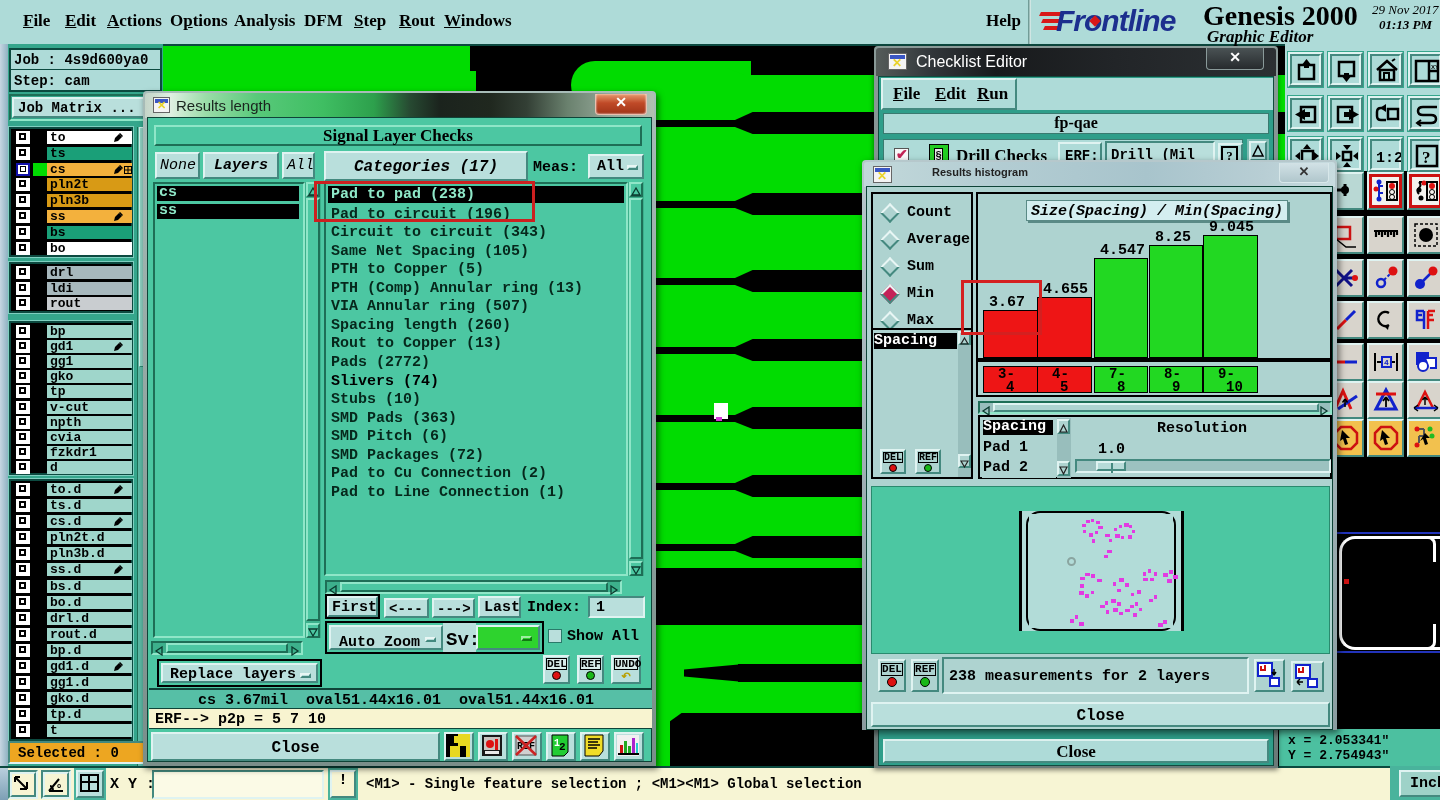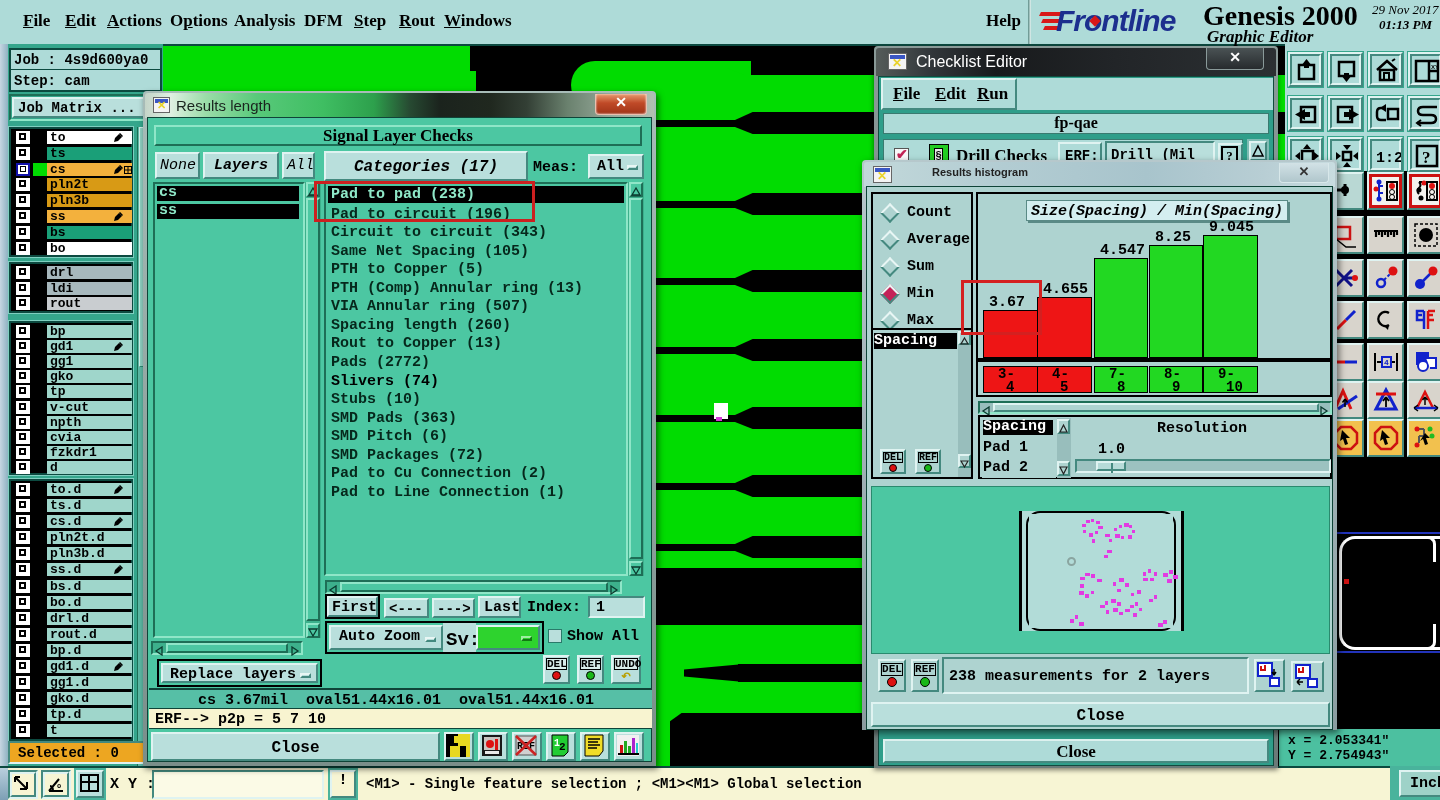--- a/index.html
+++ b/index.html
@@ -758,21 +758,21 @@
   <div class="ab" style="left:177px;top:476px;width:55px;height:25px;border:2px solid #000;background:#b9dfdc;">
         <div class="rz" style="width:51px;height:21px;font-size:15px;padding:1px 0 0 3px;">First</div>
       </div>
   <div class="ab rz btn" style="left:236px;top:480px;width:45px;height:20px;font-size:14px;padding:1px 0 0 3px;">&lt;---</div>
   <div class="ab rz btn" style="left:284px;top:480px;width:43px;height:20px;font-size:14px;padding:1px 0 0 3px;">---&gt;</div>
   <div class="ab rz btn" style="left:330px;top:478px;width:43px;height:22px;font-size:15px;padding:1px 0 0 4px;">Last</div>
   <span class="ab" style="left:379px;top:481px;font-size:15px;">Index:</span>
   <div class="ab sk" style="left:440px;top:478px;width:57px;height:22px;background:#b9dfdc;font-size:15px;padding:1px 0 0 6px;">1</div>
 
   <div class="ab" style="left:177px;top:503px;width:219px;height:33px;background:#4cc7a2;border:2px solid #000;">
-   <div class="ab rz btn" style="left:2px;top:2px;width:114px;height:25px;font-size:15px;padding:1px 0 0 8px;">Auto Zoom<span style="position:absolute;right:5px;top:10px;width:11px;height:5px;background:#b9dfdc;border-top:2px solid #e8f6f4;border-left:2px solid #e8f6f4;border-bottom:2px solid #44897f;border-right:2px solid #44897f;"></span></div>
+   <div class="ab rz btn" style="left:2px;top:2px;width:114px;height:25px;font-size:15px;padding:7px 0 0 8px;">Auto Zoom<span style="position:absolute;right:5px;top:10px;width:11px;height:5px;background:#b9dfdc;border-top:2px solid #e8f6f4;border-left:2px solid #e8f6f4;border-bottom:2px solid #44897f;border-right:2px solid #44897f;"></span></div>
    <div class="ab" style="left:116px;top:0px;width:33px;height:29px;background:#b9dfdc;"></div>
    <span class="ab" style="left:119px;top:6px;font-size:19px;">Sv:</span>
    <div class="ab rz" style="left:149px;top:2px;width:64px;height:25px;background:#2ed32e;">
           <span style="position:absolute;right:6px;top:9px;width:11px;height:5px;background:#2ed32e;border-top:2px solid #9fefa0;border-left:2px solid #9fefa0;border-bottom:2px solid #117a11;border-right:2px solid #117a11;"></span>
         </div>
   </div>
   <div class="ab" style="left:400px;top:511px;width:14px;height:14px;background:#b9dfdc;border:1px solid #2a7a6a;"></div>
   <span class="ab" style="left:419px;top:510px;font-size:15px;">Show All</span>
 
   <div class="ab" style="left:9px;top:541px;width:165px;height:28px;border:2px solid #000;background:#4cc7a2;">

